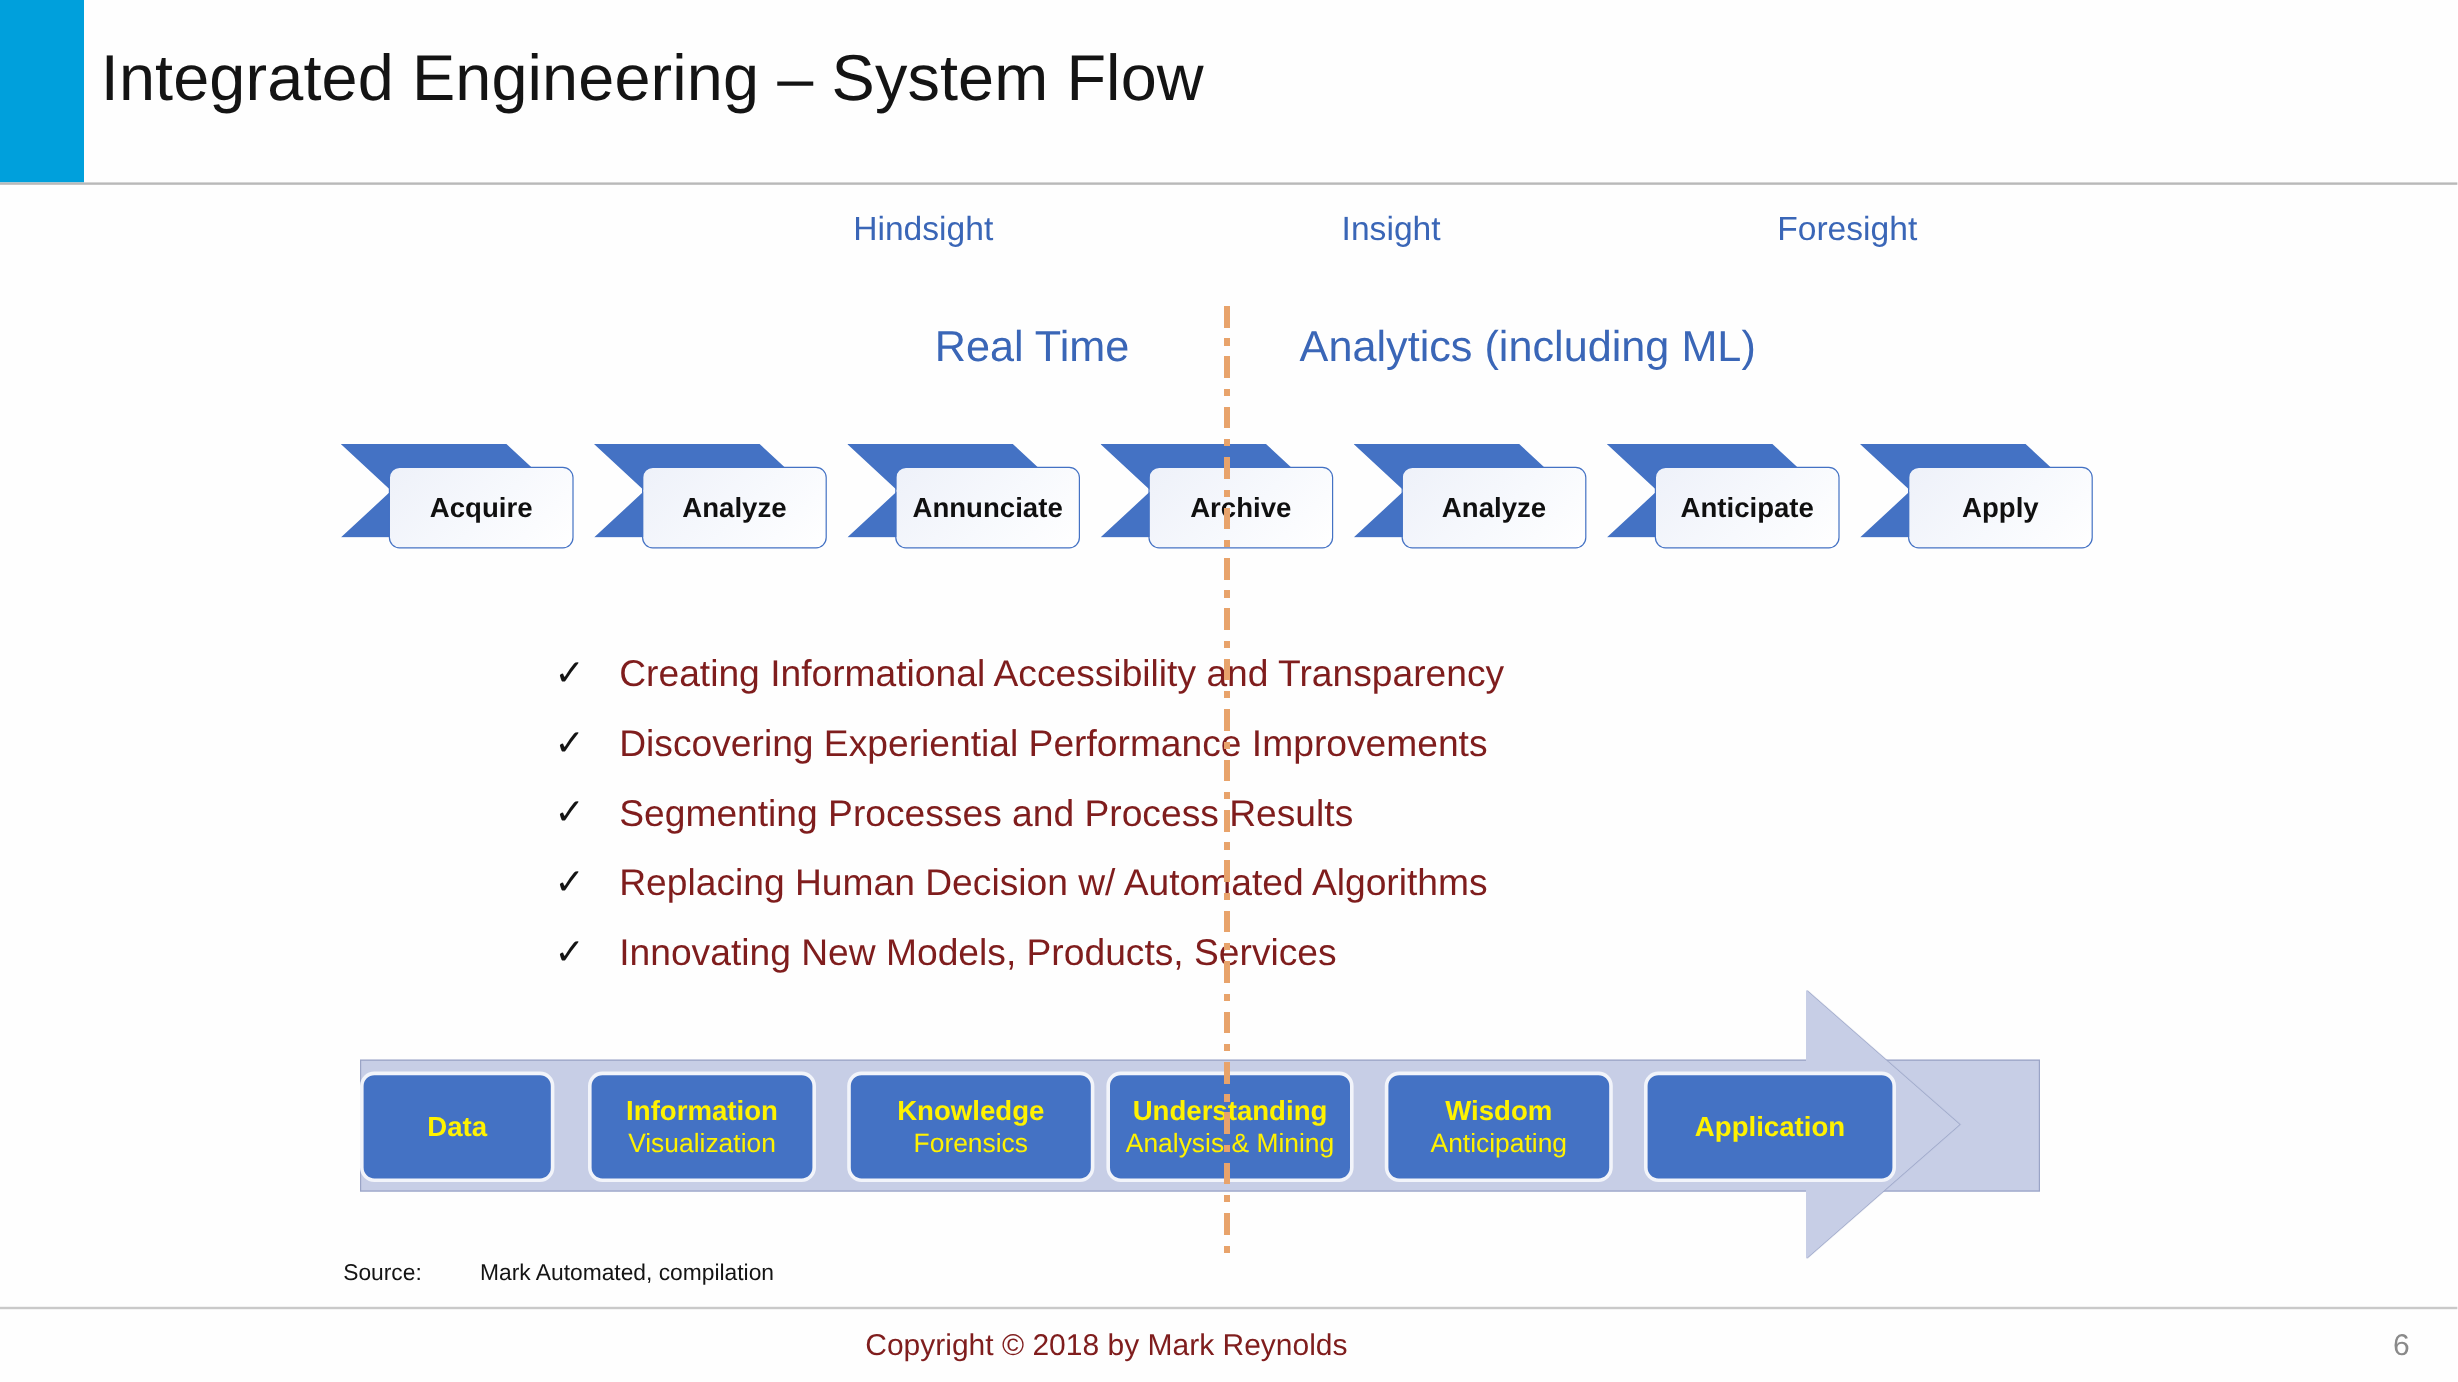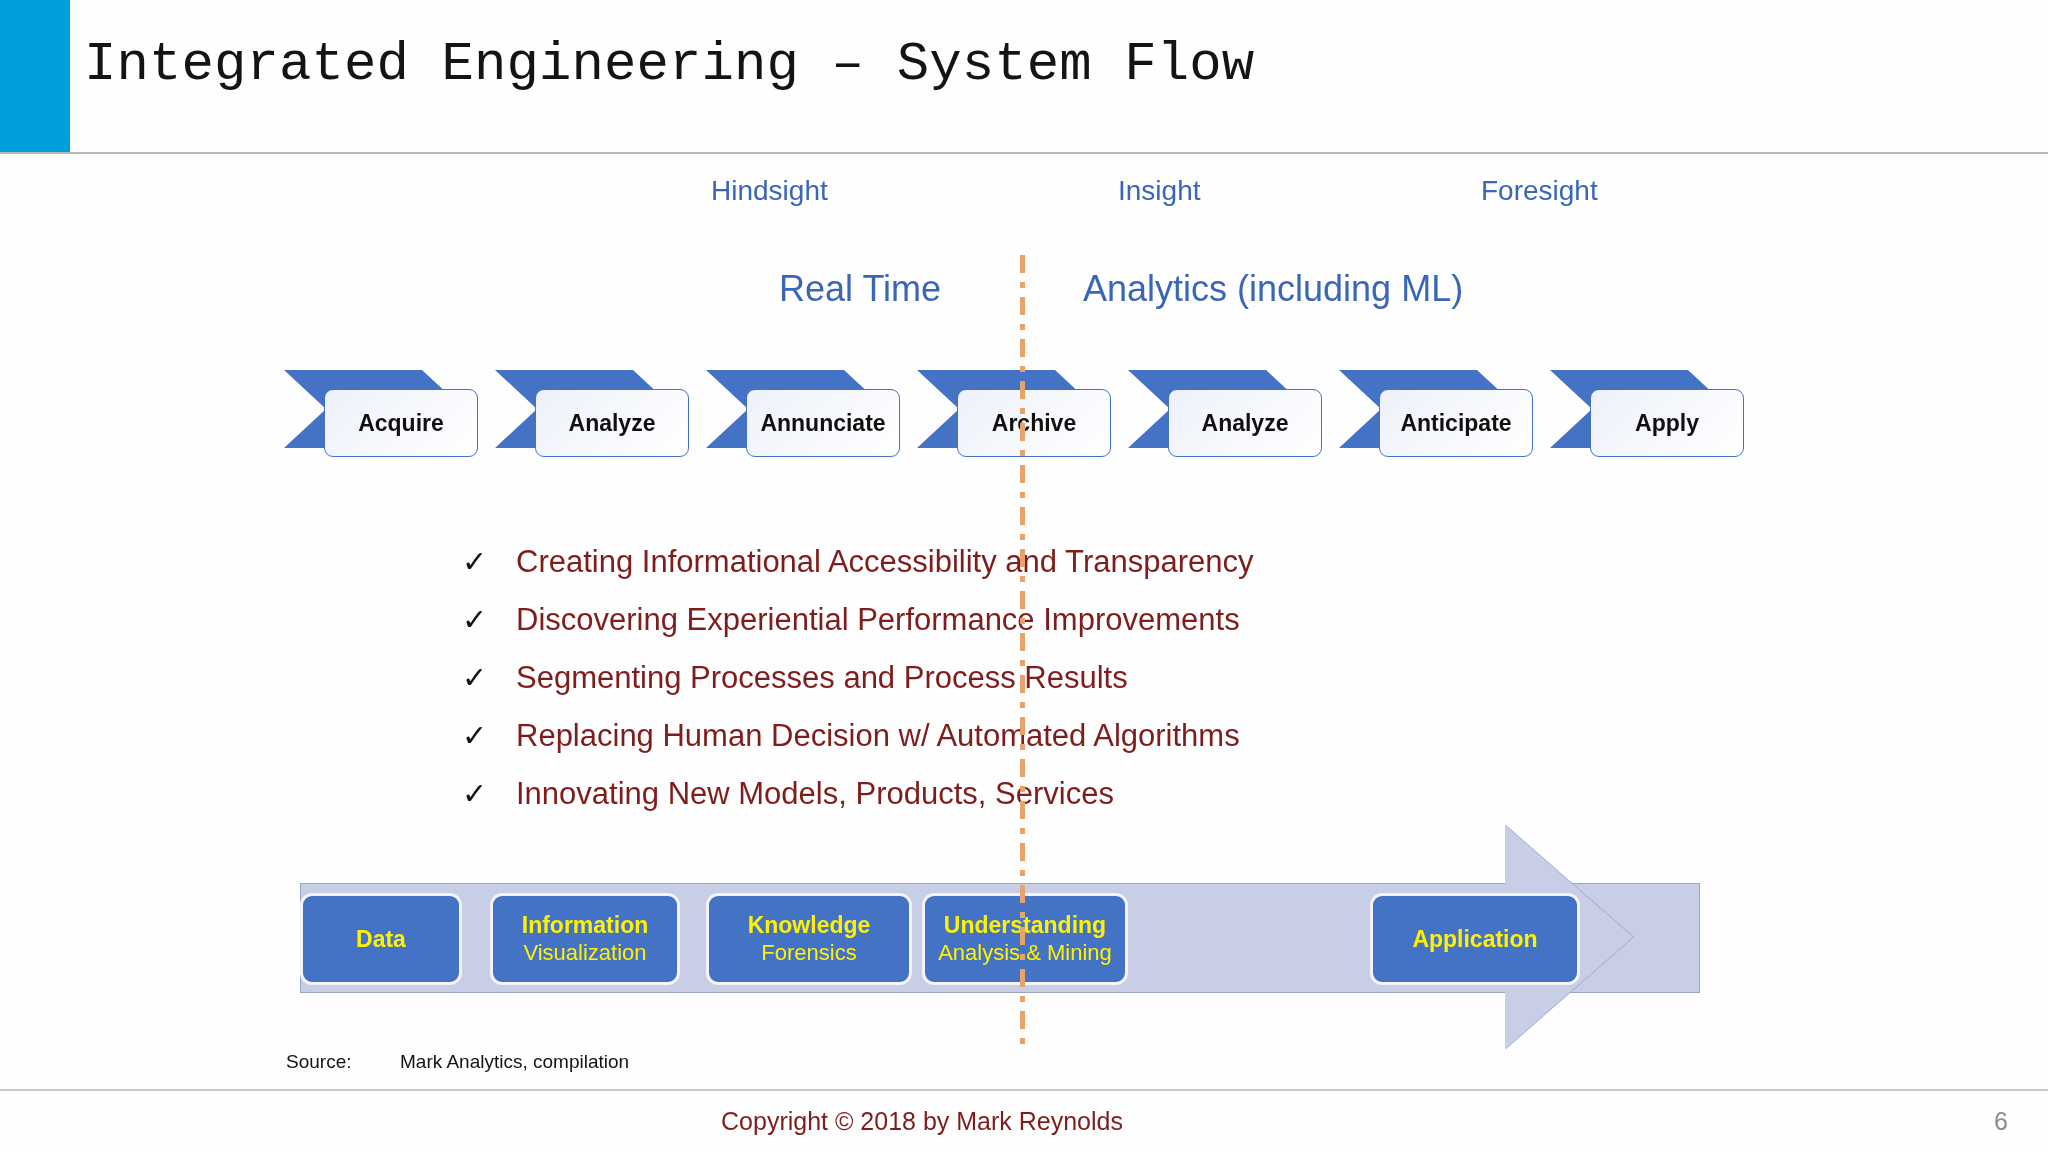--- a/index.html
+++ b/index.html
@@ -14,21 +14,21 @@
   .slide{position:absolute;left:0;top:0;width:2048px;height:1152px;background:#fefefe;}
 
   
   .title-accent{
     position:absolute;left:0;top:0;width:70px;height:152px;
     background:#00A0DC;
   }
   .title-text{
     position:absolute;left:84px;top:34px;
     font-size:54px;font-weight:400;color:#141414;
-    letter-spacing:.1px;white-space:nowrap;font-family:Liberation Mono, monospace;
+    letter-spacing:.1px;white-space:nowrap;
   }
   .title-rule{
     position:absolute;left:0;top:152px;width:2048px;height:2px;
     background:#b9b9b9;
   }
 
   
   .blue-lbl{
     position:absolute;color:#3A66B7;white-space:nowrap;
     font-weight:400;
@@ -222,26 +222,30 @@
         <div class="t2">Visualization</div>
       </div>
       <div class="dikw-box" style="left:406px;width:206px;">
         <div class="t1">Knowledge</div>
         <div class="t2">Forensics</div>
       </div>
       <div class="dikw-box" style="left:622px;width:206px;">
         <div class="t1">Understanding</div>
         <div class="t2">Analysis &amp; Mining</div>
       </div>
+      <div class="dikw-box" style="left:854px;width:190px;">
+        <div class="t1">Wisdom</div>
+        <div class="t2">Anticipating</div>
+      </div>
       <div class="dikw-box" style="left:1070px;width:210px;">
         <div class="t1">Application</div>
       </div>
     </div>
   </div>
 
   <div class="src-label">Source:</div>
-  <div class="src-value">Mark Analytics, compilation</div>
+  <div class="src-value">Mark Automated, compilation</div>
 
   <div class="footer-rule"></div>
   <div class="footer-copy">Copyright © 2018 by Mark Reynolds</div>
   <div class="footer-page">6</div>
 
 </div>
 
 </body></html>

